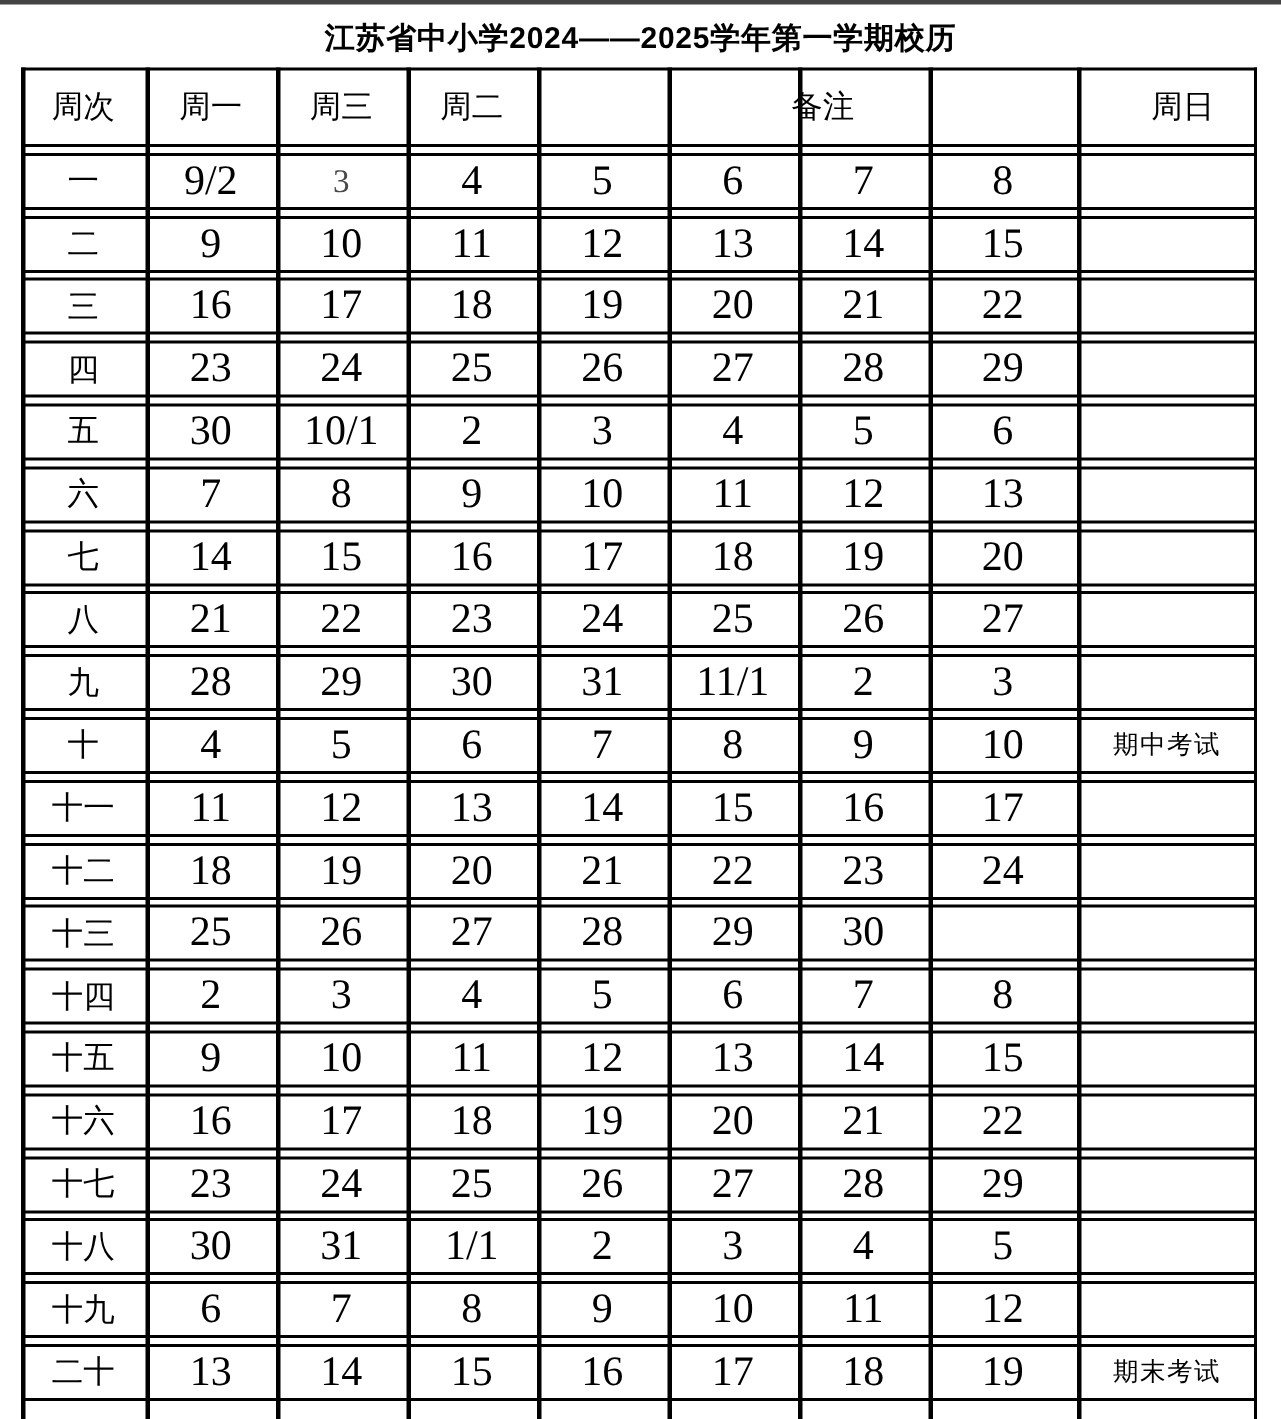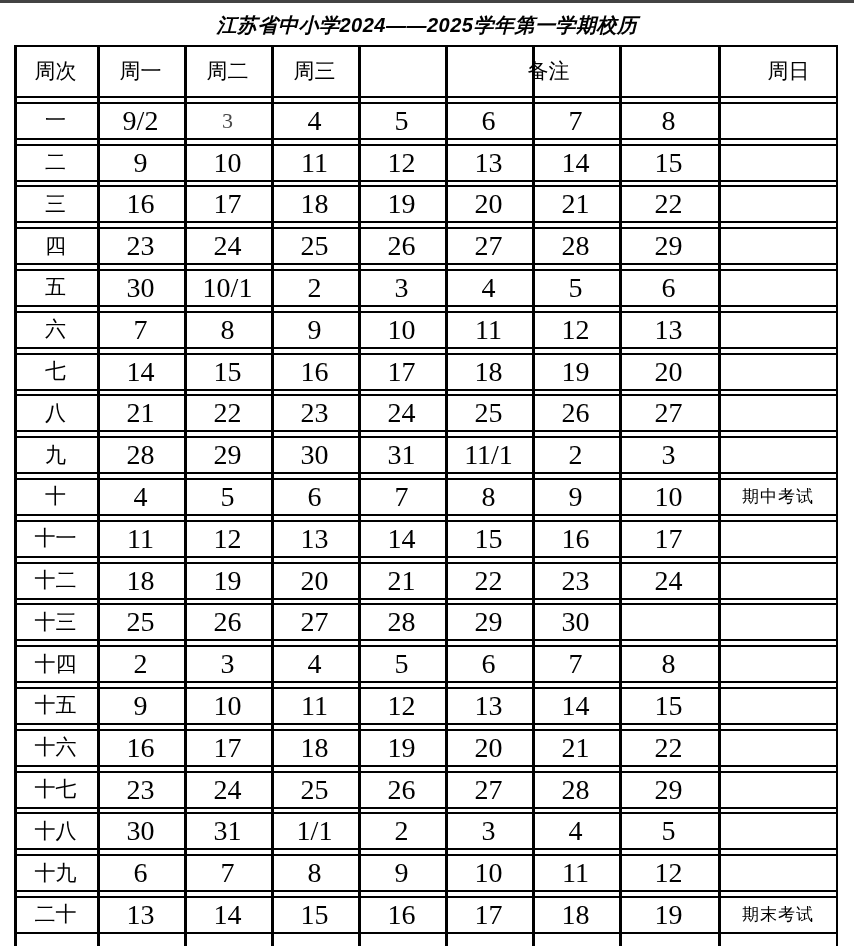--- a/index.html
+++ b/index.html
@@ -20,21 +20,20 @@
   }
   #doc-title {
     position: absolute;
     top: 12px; left: 0; right: 0;
     text-align: center;
     font-family: "Liberation Sans", sans-serif;
     font-weight: bold;
     font-size: 20px;
     letter-spacing: 0.5px;
     white-space: nowrap;
-    font-style: italic;
   }
   #calendar-table {
     position: absolute;
     left: 14px;
     top: 45px;
     width: 824px;
     height: 935px;
   }
   .row {
     position: relative;
@@ -79,22 +78,22 @@
 <body>
 
 <div id="page">
   <div id="top-line"></div>
   <div id="doc-title">江苏省中小学2024——2025学年第一学期校历</div>
 
   <div id="calendar-table">
     <div class="row header-row">
       <div class="cell c0">周次</div>
       <div class="cell c1">周一</div>
+      <div class="cell c3">周三</div>
       <div class="cell c2">周二</div>
-      <div class="cell c3">周三</div>
       <div class="cell c8">备注</div>
       <div class="cell c7">周日</div>
     </div>
 
     <div class="row data-row">
       <div class="cell c0 week-cell">一</div>
       <div class="cell c1 day-cell">9/2</div>
       <div class="cell c2 day-cell muted">3</div>
       <div class="cell c3 day-cell">4</div>
       <div class="cell c4 day-cell">5</div>

